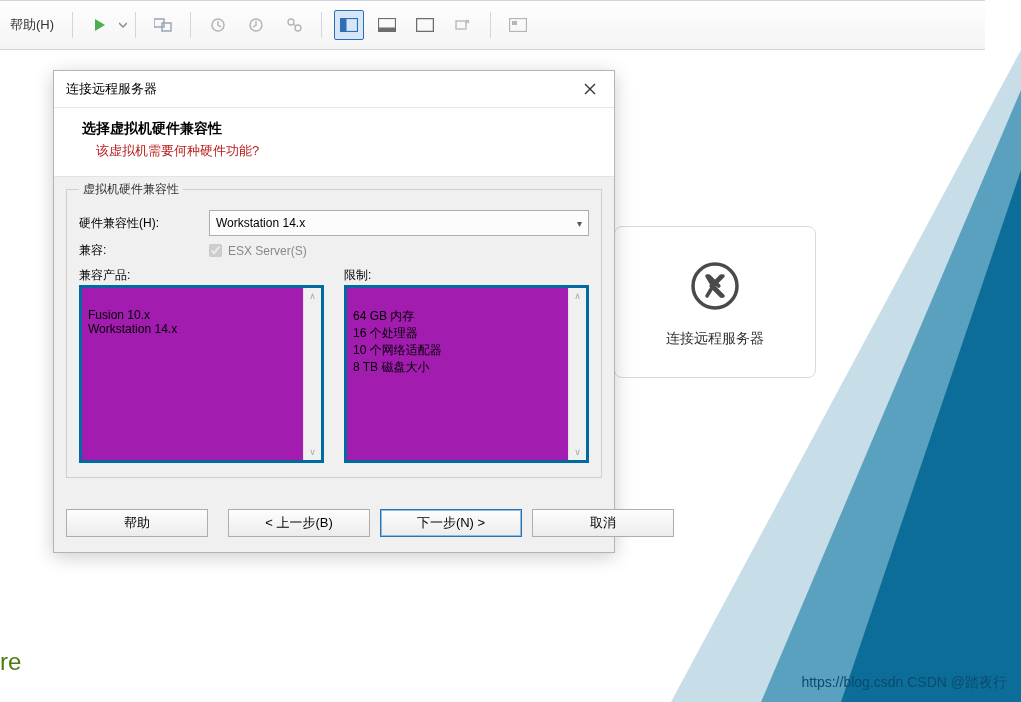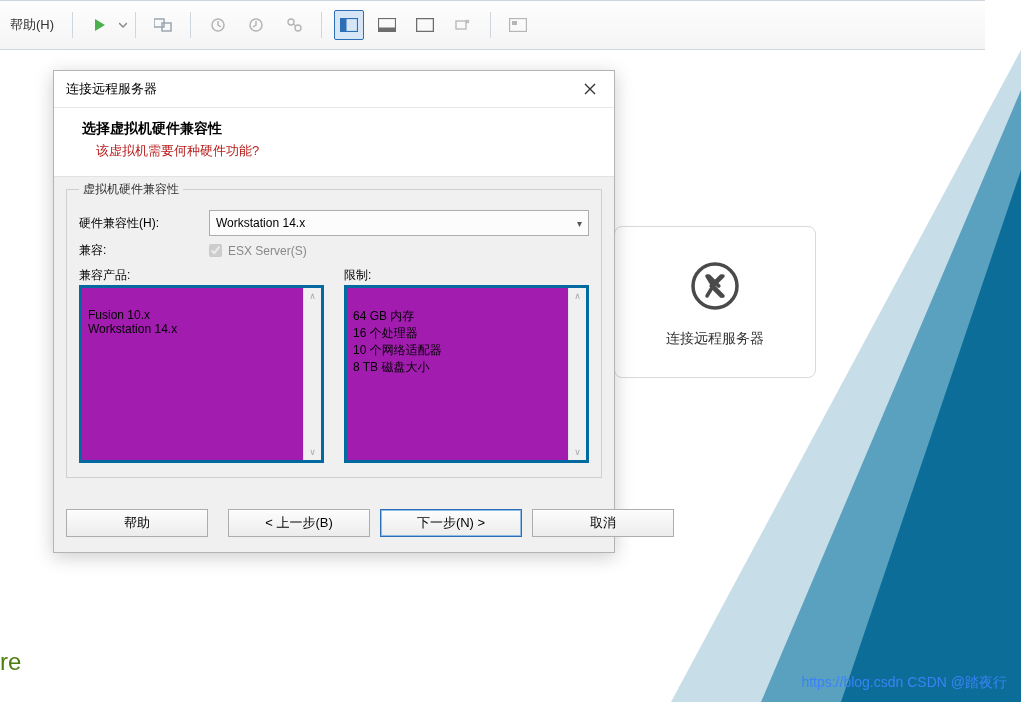--- a/index.html
+++ b/index.html
@@ -11,21 +11,21 @@
   .tb-sep{width:1px;height:26px;background:#cfd6de;margin:0 8px;}
   .tb-btn{width:28px;height:28px;display:flex;align-items:center;justify-content:center;margin:0 4px;border:1px solid transparent;border-radius:2px;}
   .tb-btn.active{border-color:#2d6fb6;background:#d7e6f7;}
   svg{display:block;}
   .bg-svg{position:absolute;right:0;top:50px;width:500px;height:652px;}
   .card{position:absolute;left:614px;top:226px;width:200px;height:150px;border:1px solid #d9d9d9;border-radius:8px;background:#fff;display:flex;flex-direction:column;align-items:center;justify-content:center;}
   .card .icon-wrap{width:60px;height:60px;display:flex;align-items:center;justify-content:center;}
   .card .label{margin-top:14px;font-size:14px;color:#333;}
   .pro-tm{position:absolute;left:560px;top:160px;font-size:26px;font-weight:300;color:#6b6b6b;letter-spacing:1px;}
   .re-txt{position:absolute;left:0;top:648px;font-size:24px;color:#4d7c0f;font-weight:300;}
-  .watermark{position:absolute;right:14px;bottom:10px;color:#3b82f6;font-size:14px;}
+  .watermark{position:absolute;right:14px;bottom:10px;color:#0c4a6e;font-size:14px;}
   
   .dialog{position:absolute;left:53px;top:70px;width:560px;background:#fff;border:1px solid #b4b4b4;box-shadow:0 4px 18px rgba(0,0,0,0.2);}
   .dlg-title{height:36px;display:flex;align-items:center;justify-content:space-between;padding:0 4px 0 12px;font-size:13px;border-bottom:1px solid #e8e8e8;}
   .dlg-close{width:40px;height:32px;display:flex;align-items:center;justify-content:center;}
   .dlg-head{padding:12px 28px 16px 28px;background:#fff;}
   .dlg-head .h1{font-size:14px;font-weight:700;margin-bottom:4px;}
   .dlg-head .h2{font-size:13px;color:#b91c1c;padding-left:14px;}
   .dlg-body{padding:4px 12px 16px 12px;background:#f0f0f0;border-top:1px solid #e3e3e3;}
   fieldset{border:1px solid #cfcfcf;margin:0;padding:12px 12px 14px 12px;box-sizing:border-box;}
   fieldset legend{padding:0 4px;font-size:12px;color:#333;}

